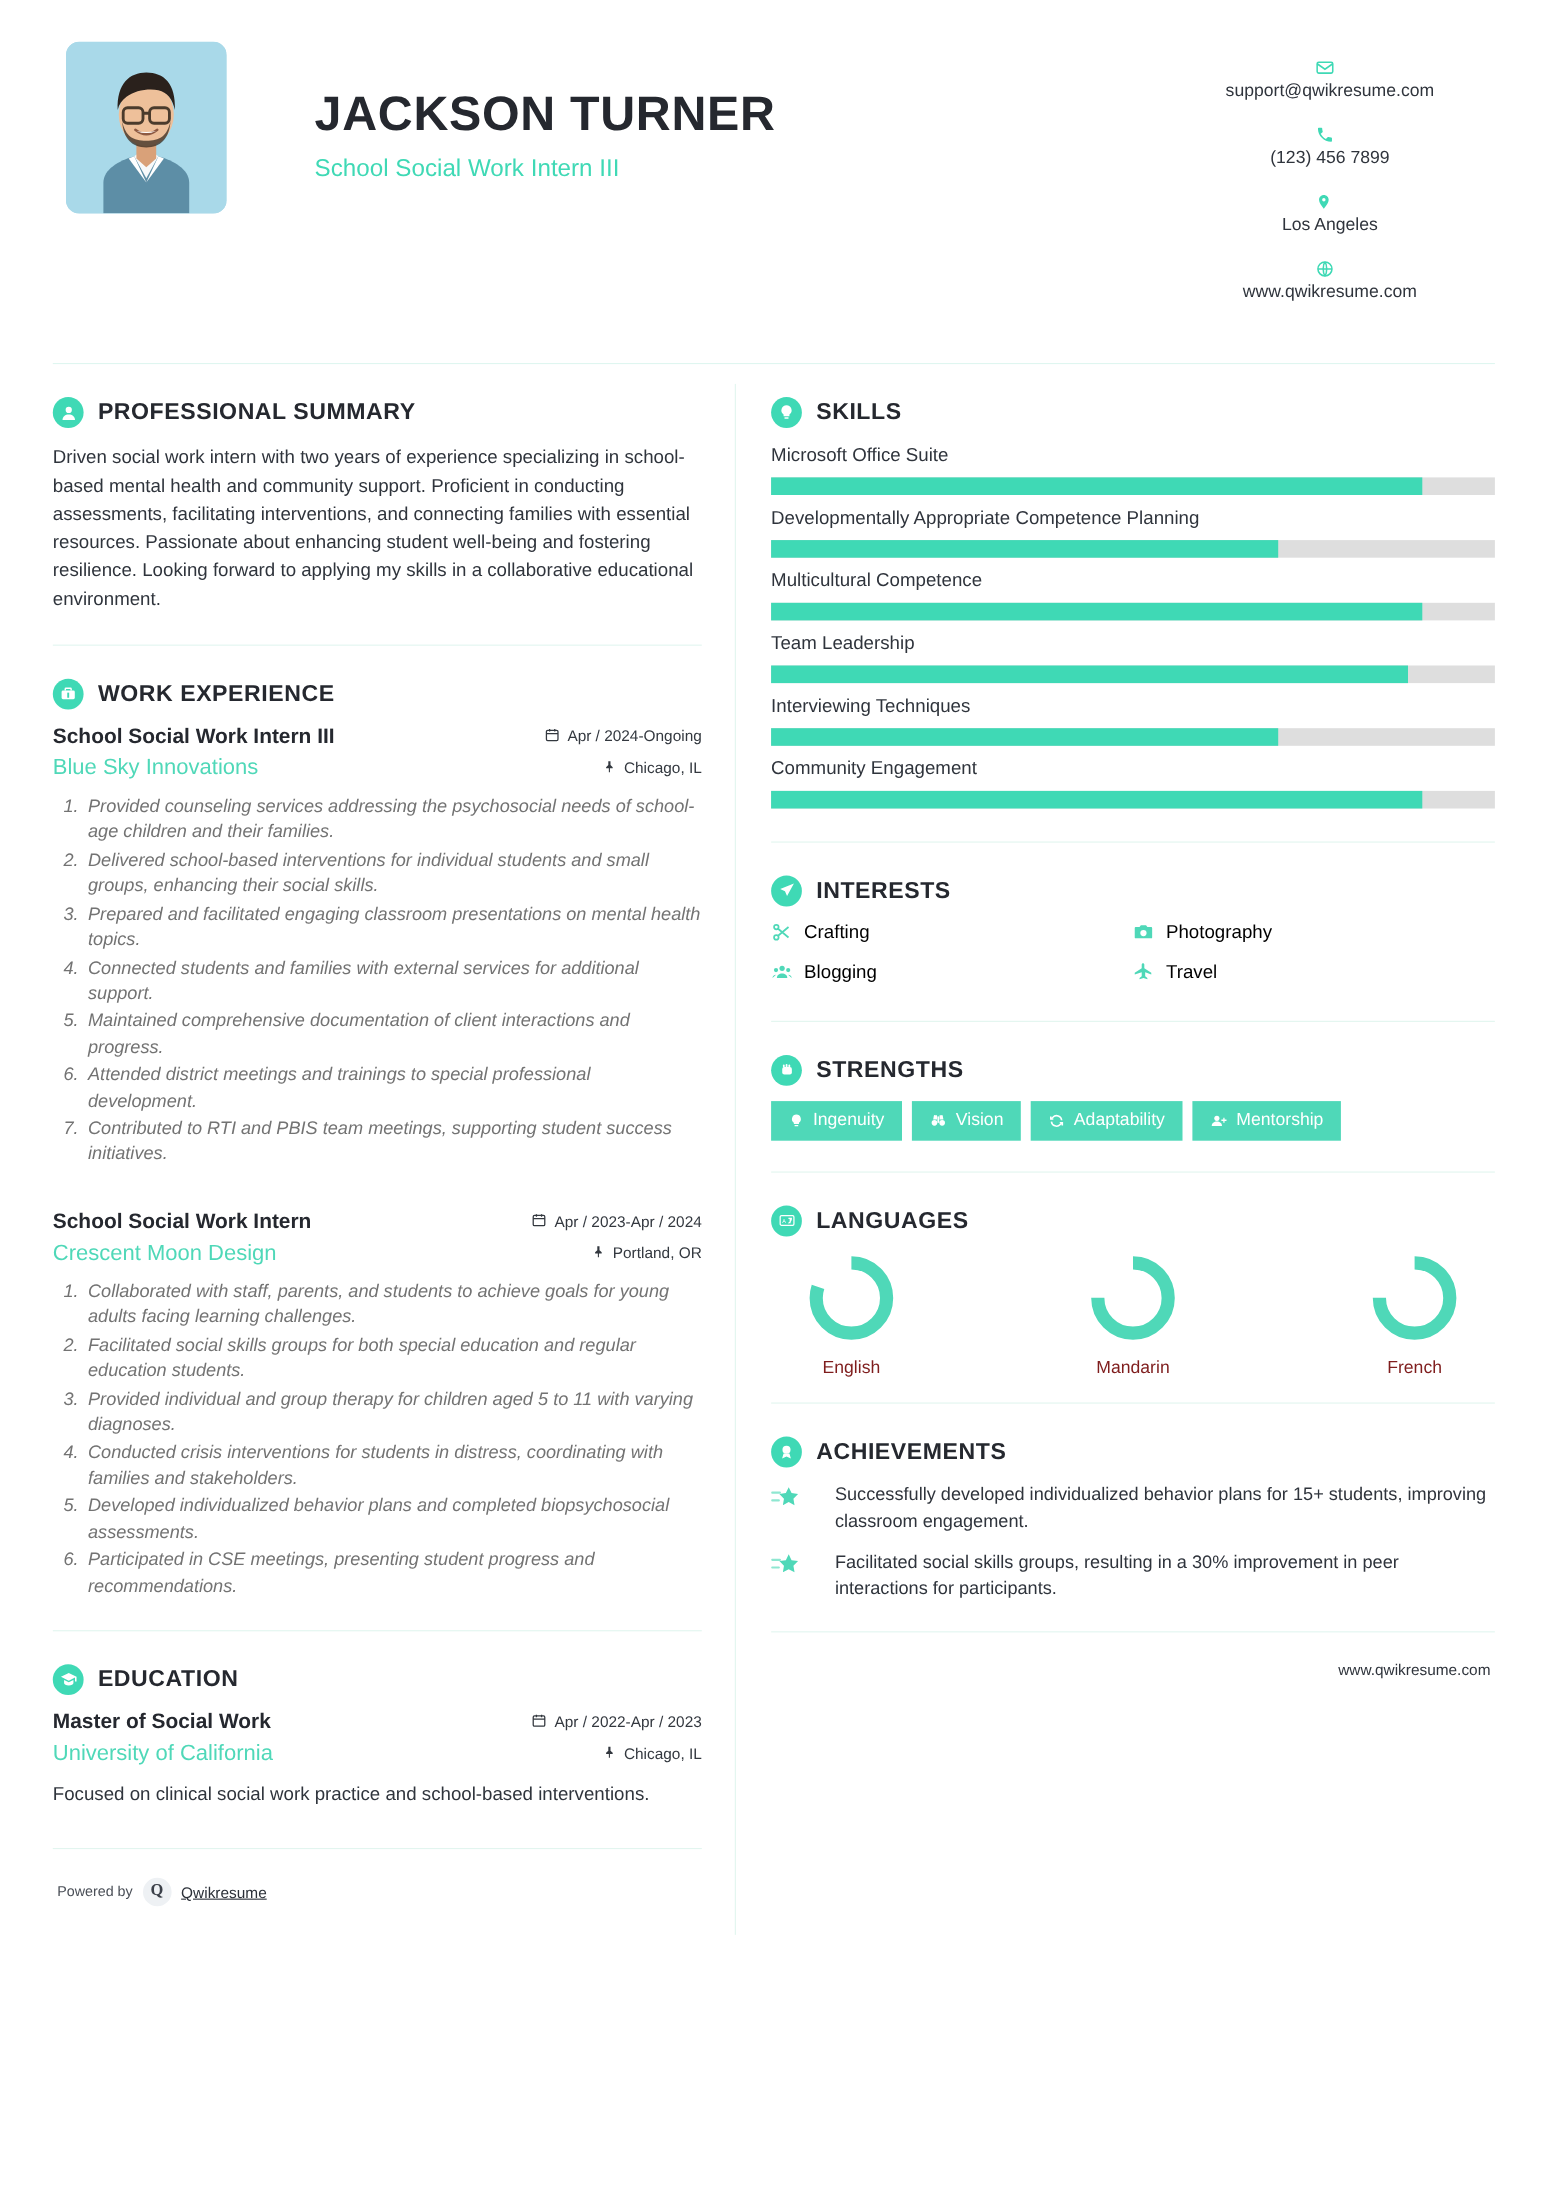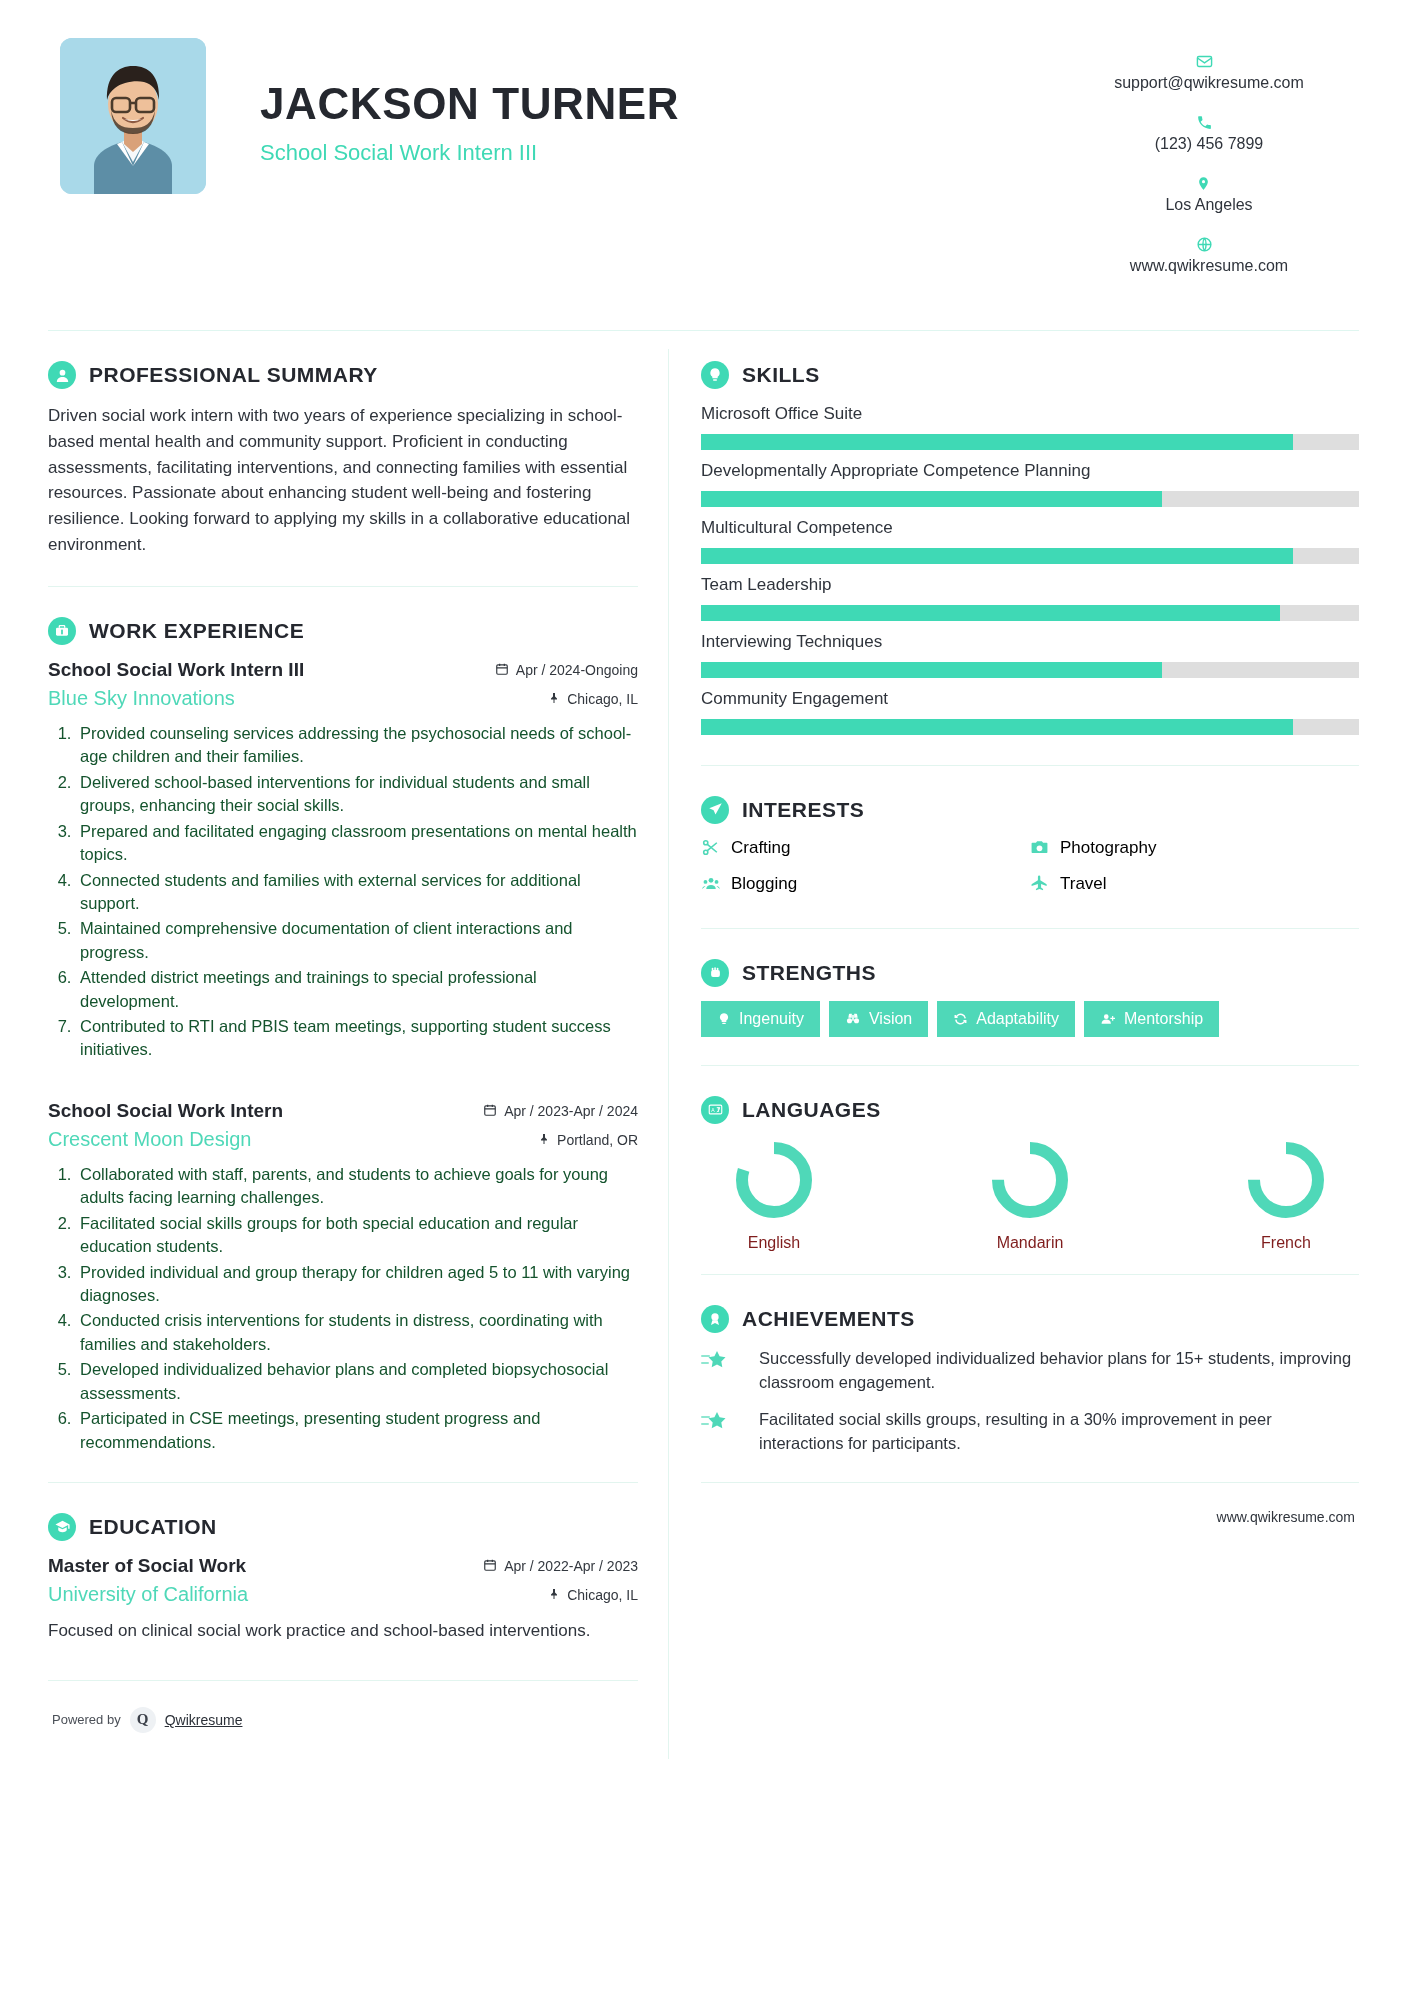--- a/index.html
+++ b/index.html
@@ -22,21 +22,21 @@
   .photo-wrap {
     width: 146px; height: 156px;
     border-radius: 12px;
     overflow: hidden;
     background: #a8d8e8;
     flex: 0 0 auto;
     position: relative;
   }
   .photo-svg { display:block; width:100%; height:100%; }
 
-  .name-block { margin-left: 54px; padding-top: 44px; flex: 1 1 auto; }
+  .name-block { margin-left: 80px; padding-top: 44px; flex: 1 1 auto; }
   .name {
     font-size: 44px; font-weight: 700; letter-spacing: 0.6px;
     color: #25282f; line-height: 1.0;
   }
   .role { font-size: 22px; color: #3fd9b5; margin-top: 14px; font-weight: 400; }
 
   .contact { padding-top: 10px; width: 300px; flex: 0 0 auto; }
   .contact-row { display: flex; align-items: center; margin-bottom: 17px; font-size: 16px; color: #2f343c; flex-direction: column; }
   .contact-ic { width: 26px; flex: 0 0 26px; color: #3fd9b5; display:flex; align-items:center; }
   .contact-ic svg { display:block; }
@@ -68,21 +68,21 @@
   .sec-rule { height: 1px; background: #e2f5ef; margin: 28px 0 0 0; }
 
   
   .job { margin-top: 8px; }
   .job-top { display: flex; justify-content: space-between; align-items: baseline; }
   .job-title { font-size: 19px; font-weight: 600; color: #25282f; }
   .job-meta { font-size: 14px; color: #33383f; display: flex; align-items: flex-start; white-space: nowrap; }
   .job-meta svg { margin-right: 7px; }
   .job-sub { display: flex; justify-content: space-between; align-items: baseline; margin-top: 6px; }
   .job-company { font-size: 20px; color: #4fd8b8; }
-  ol.bullets { margin: 12px 0 0 28px; font-size: 16.5px; line-height: 1.42; color: #14532d; }
+  ol.bullets { margin: 12px 0 0 28px; font-size: 16.5px; line-height: 1.42; color: #737373; font-style: italic; }
   ol.bullets li { margin-bottom: 2px; padding-left: 4px; }
 
   .job-gap { height: 28px; }
 
   
   .skill { margin-bottom: 10px; }
   .skill-name { font-size: 17px; color: #2f343c; line-height: 1.35; margin-bottom: 8px; }
   .bar-track { height: 16px; background: #dedede; width: 100%; }
   .bar-fill { height: 16px; background: #3fd9b5; }
 

